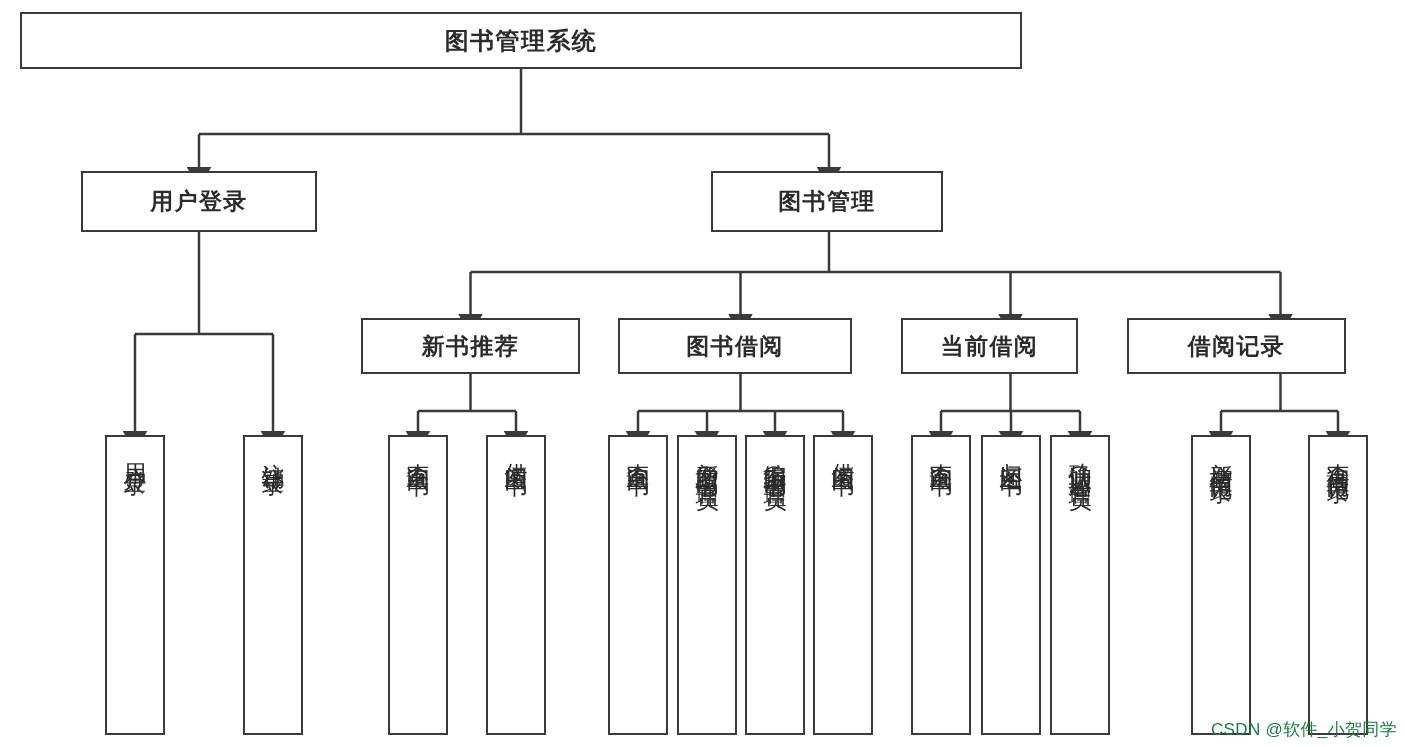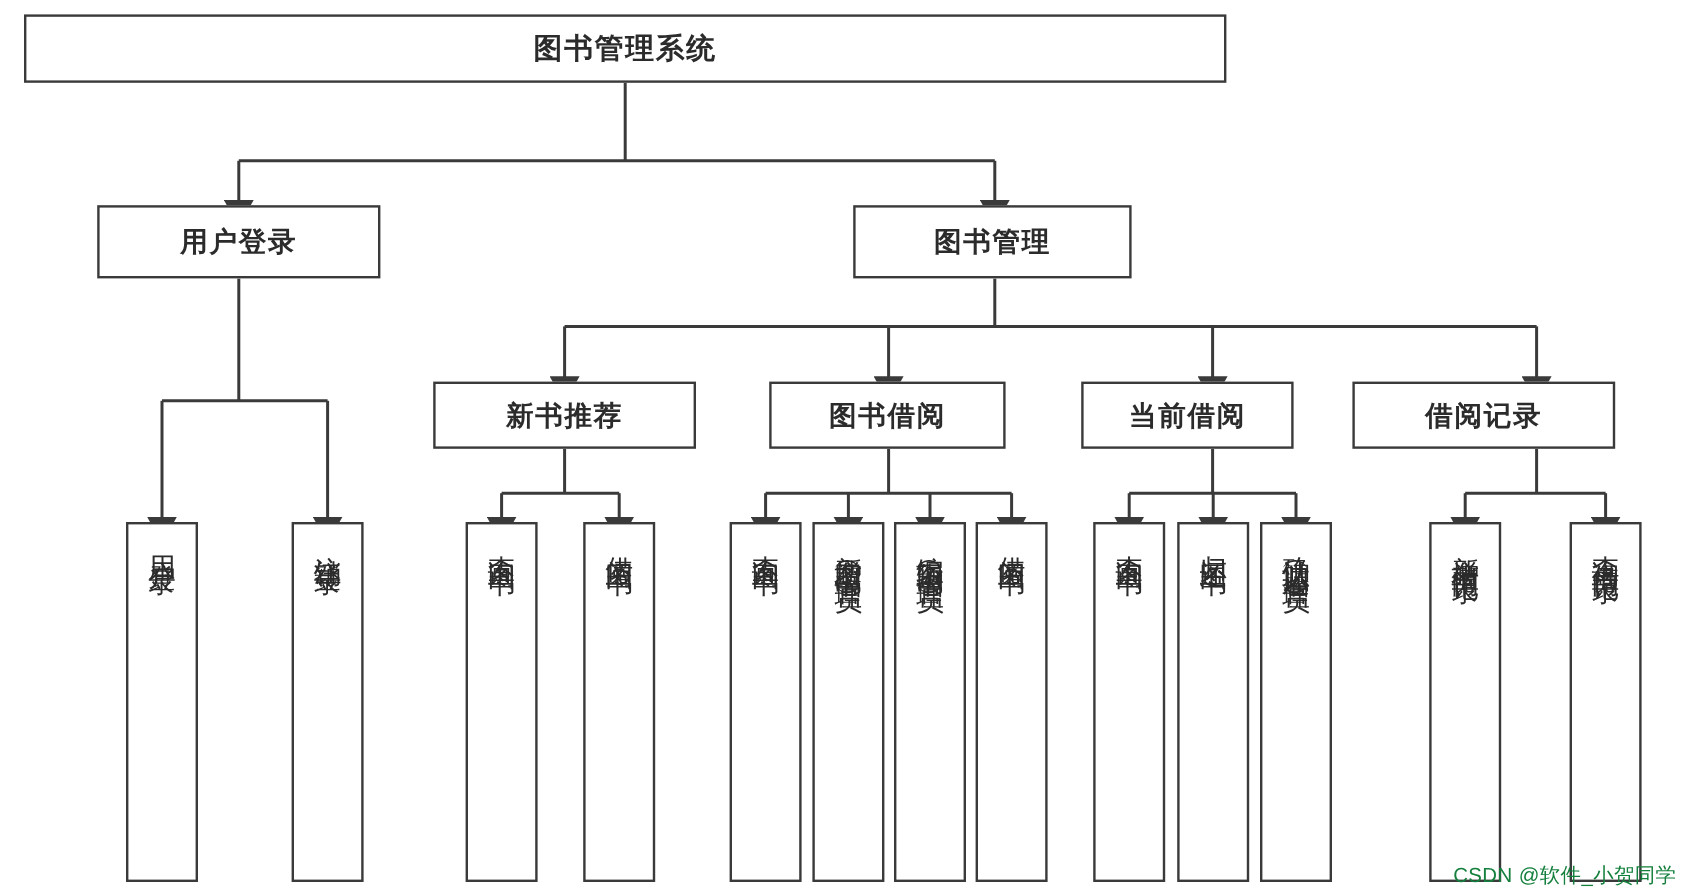--- a/index.html
+++ b/index.html
@@ -124,21 +124,21 @@
       </div>
       <div class="node horiz" id="node-login" style="left: 81px; top: 171px; width: 236px; height: 61px;">
         <span class="label">用户登录</span>
       </div>
       <div class="node horiz" id="node-bookmgmt" style="left: 711px; top: 171px; width: 232px; height: 61px;">
         <span class="label">图书管理</span>
       </div>
       <div class="node horiz" id="node-newbook" style="left: 361px; top: 318px; width: 219px; height: 56px;">
         <span class="label">新书推荐</span>
       </div>
-      <div class="node horiz" id="node-borrow" style="left: 641px; top: 318px; width: 197px; height: 56px;">
+      <div class="node horiz" id="node-borrow" style="left: 618px; top: 318px; width: 234px; height: 56px;">
         <span class="label">图书借阅</span>
       </div>
       <div class="node horiz" id="node-current" style="left: 901px; top: 318px; width: 177px; height: 56px;">
         <span class="label">当前借阅</span>
       </div>
       <div class="node horiz" id="node-records" style="left: 1127px; top: 318px; width: 219px; height: 56px;">
         <span class="label">借阅记录</span>
       </div>
       <div class="node vert" id="node-l-login" style="left: 105px; top: 435px; width: 60px; height: 300px;">
         <span class="label">用户登录</span>

